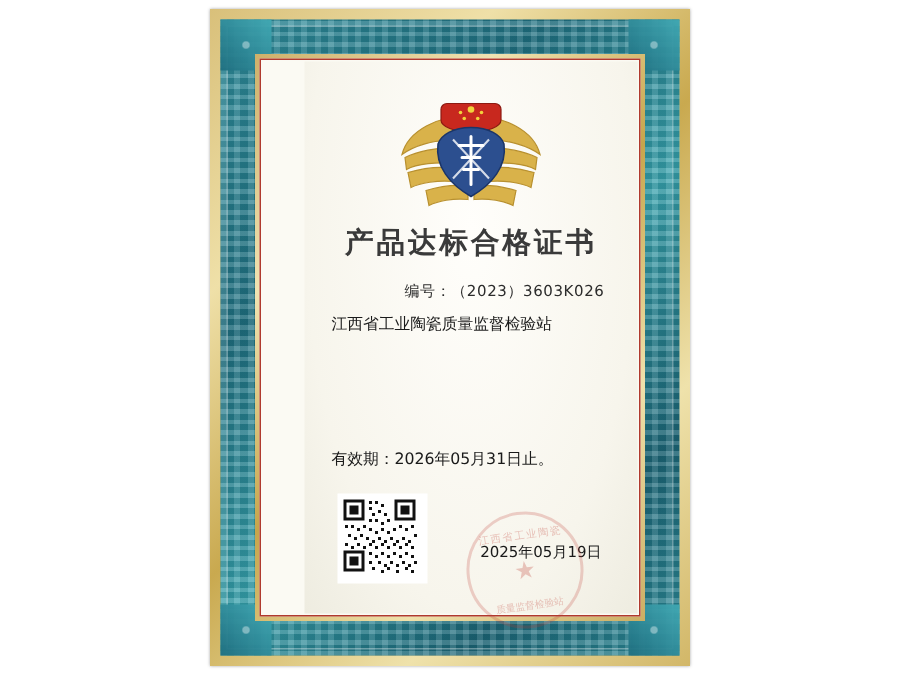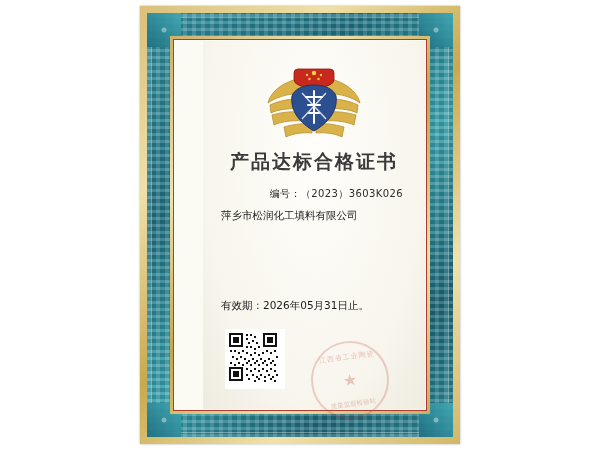--- a/index.html
+++ b/index.html
@@ -246,21 +246,21 @@
           </g>
         </svg>
       </div>
 
       <div class="title">产品达标合格证书</div>
 
       <div class="code">
         <span>编号：</span><span>（2023）3603K026</span>
       </div>
 
-      <div class="addressee">萍乡市松润化工填料有限公司</div>
+      <div class="addressee">江西省工业陶瓷质量监督检验站</div>
 
 
       <div class="validity">有效期：2026年05月31日止。</div>
 
       <div class="qr">
         <svg viewBox="0 0 52 52" width="52" height="52">
           <rect x="0" y="0" width="52" height="52" fill="#ffffff"></rect>
           <g fill="#111111">
             <rect x="2" y="2" width="14" height="14"></rect>
               <rect x="4" y="4" width="10" height="10" fill="#fff"></rect>
@@ -337,20 +337,21 @@
             <rect x="21" y="47" width="2" height="2"></rect>
               <rect x="27" y="49" width="2" height="2"></rect>
               <rect x="31" y="47" width="2" height="2"></rect>
             <rect x="37" y="49" width="2" height="2"></rect>
               <rect x="43" y="47" width="2" height="2"></rect>
               <rect x="47" y="49" width="2" height="2"></rect>
           </g>
         </svg>
       </div>
 
+      <div class="date">2025年05月19日</div>
 
       <div class="seal">
         <div class="seal-top">江西省工业陶瓷</div>
         <div class="star">★</div>
         <div class="seal-bottom">质量监督检验站</div>
       </div>
 
     </div>
   </div>
 </div>

